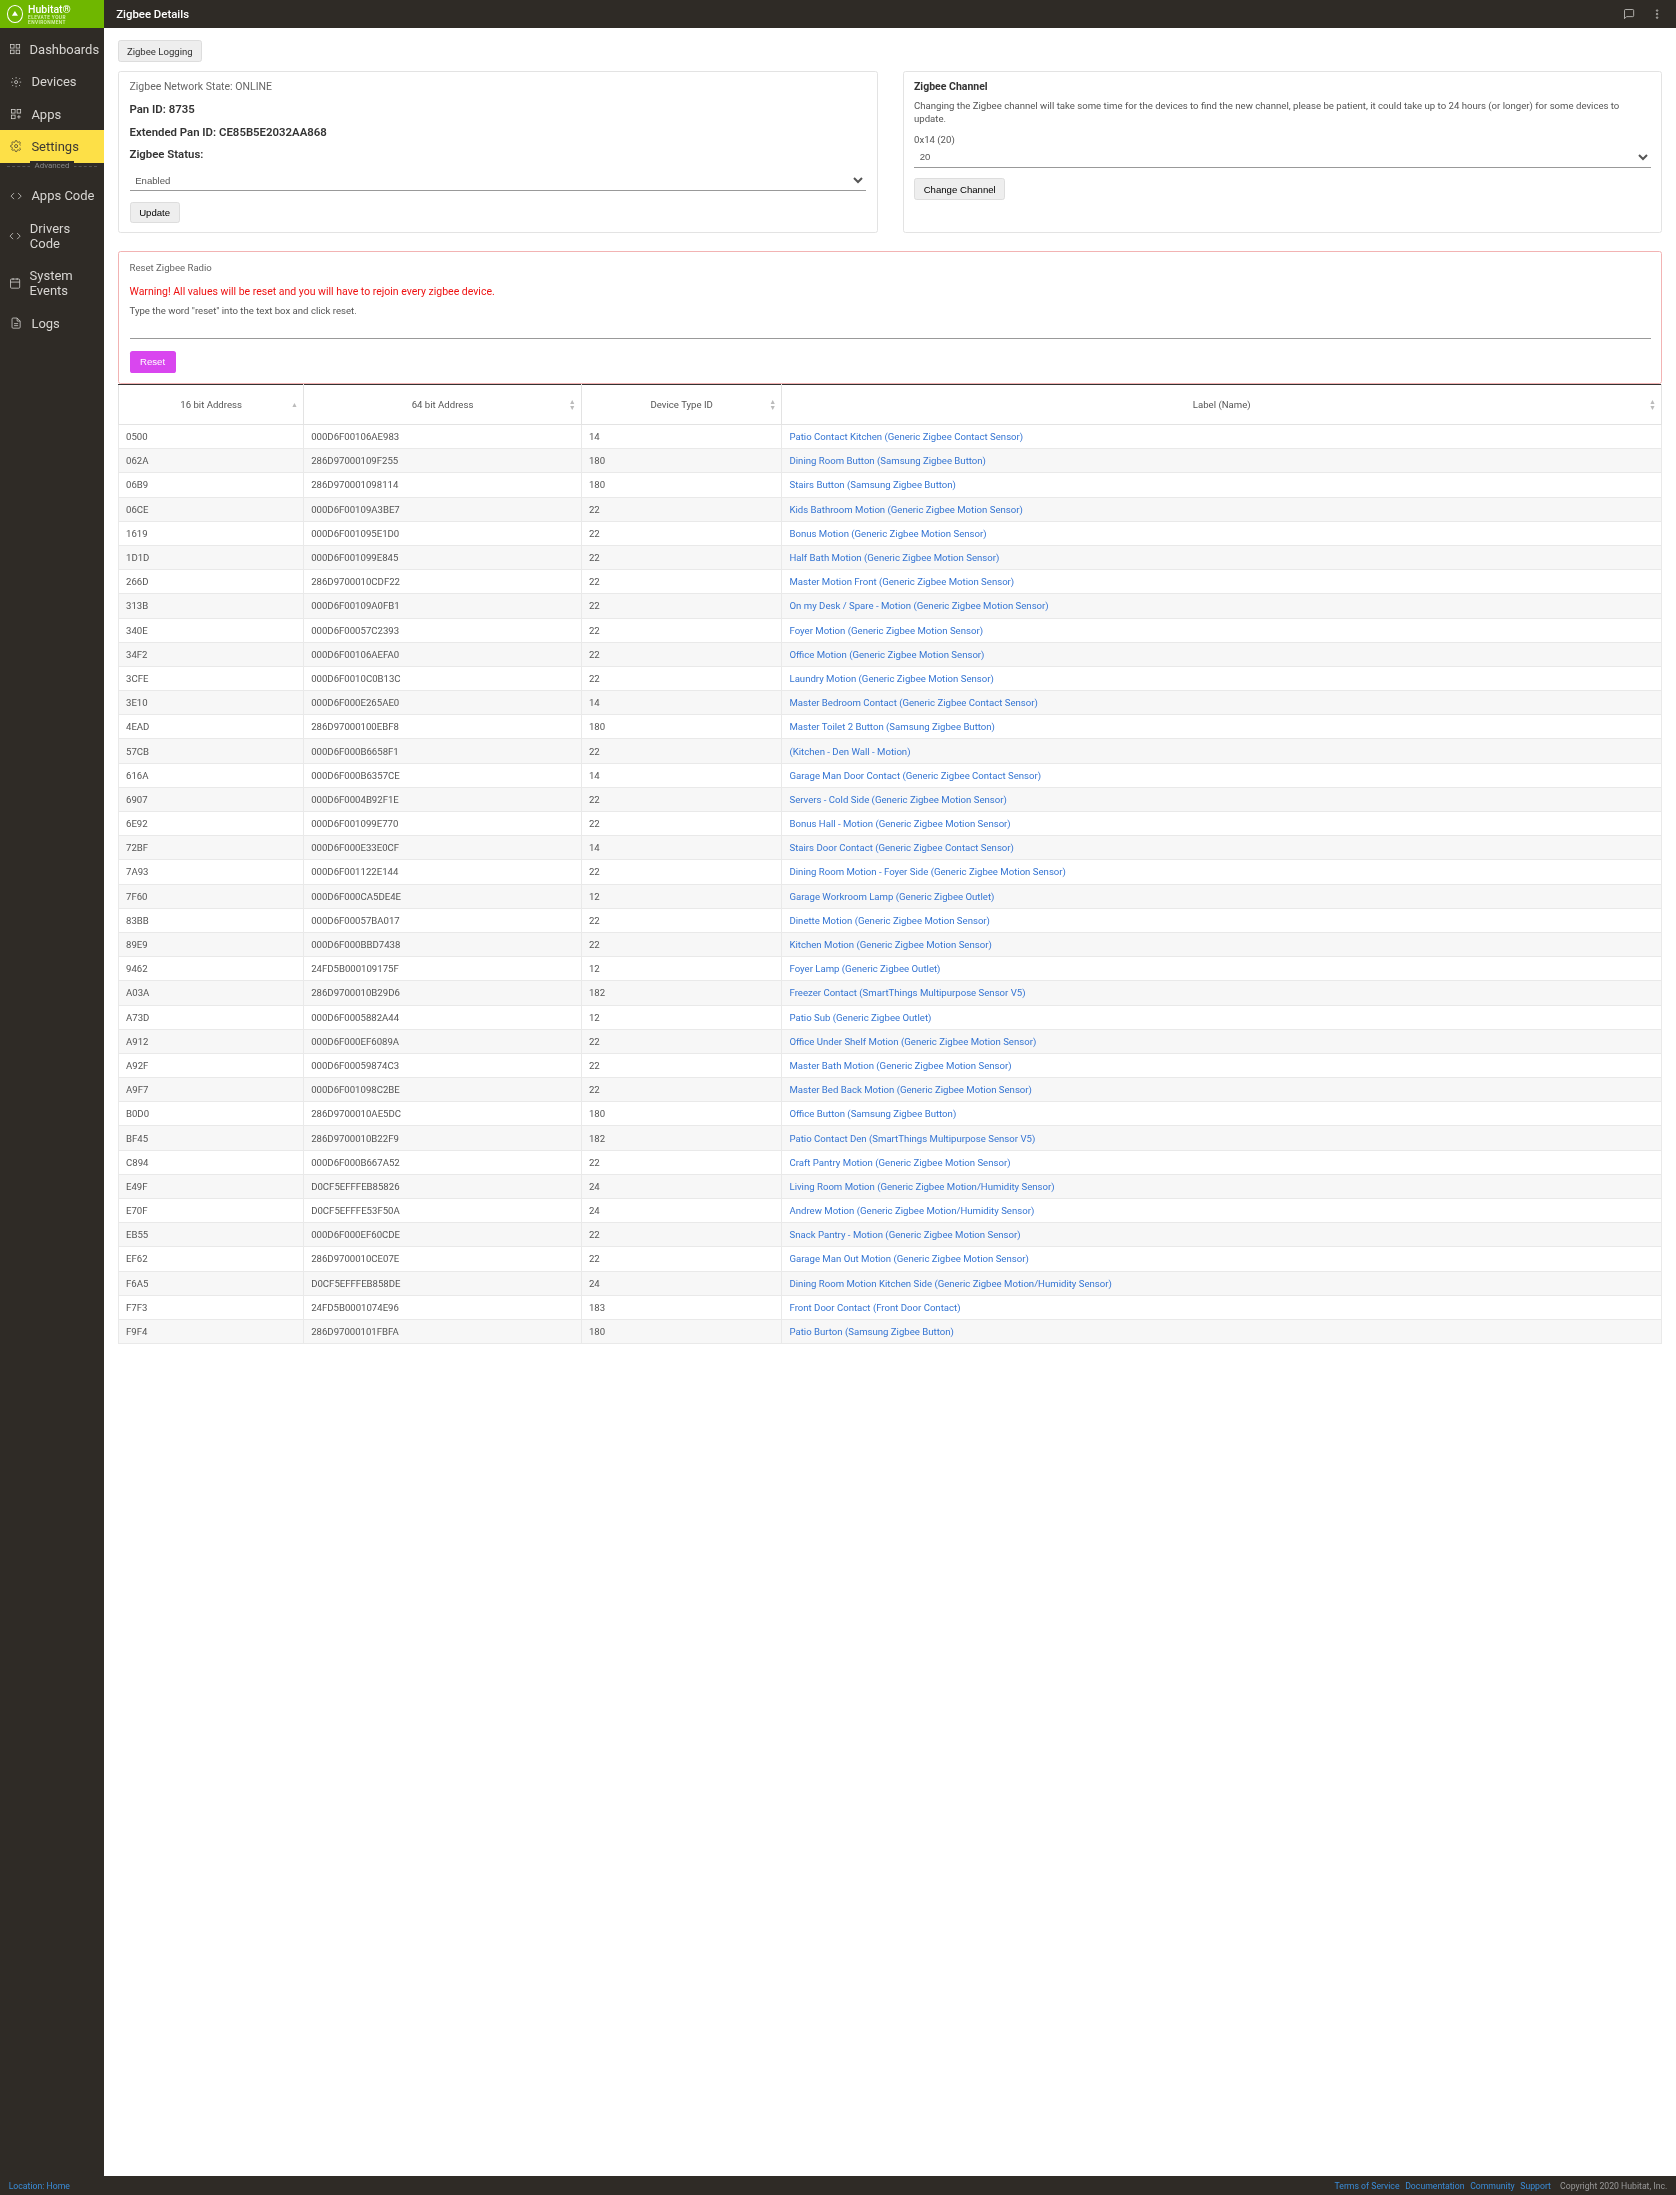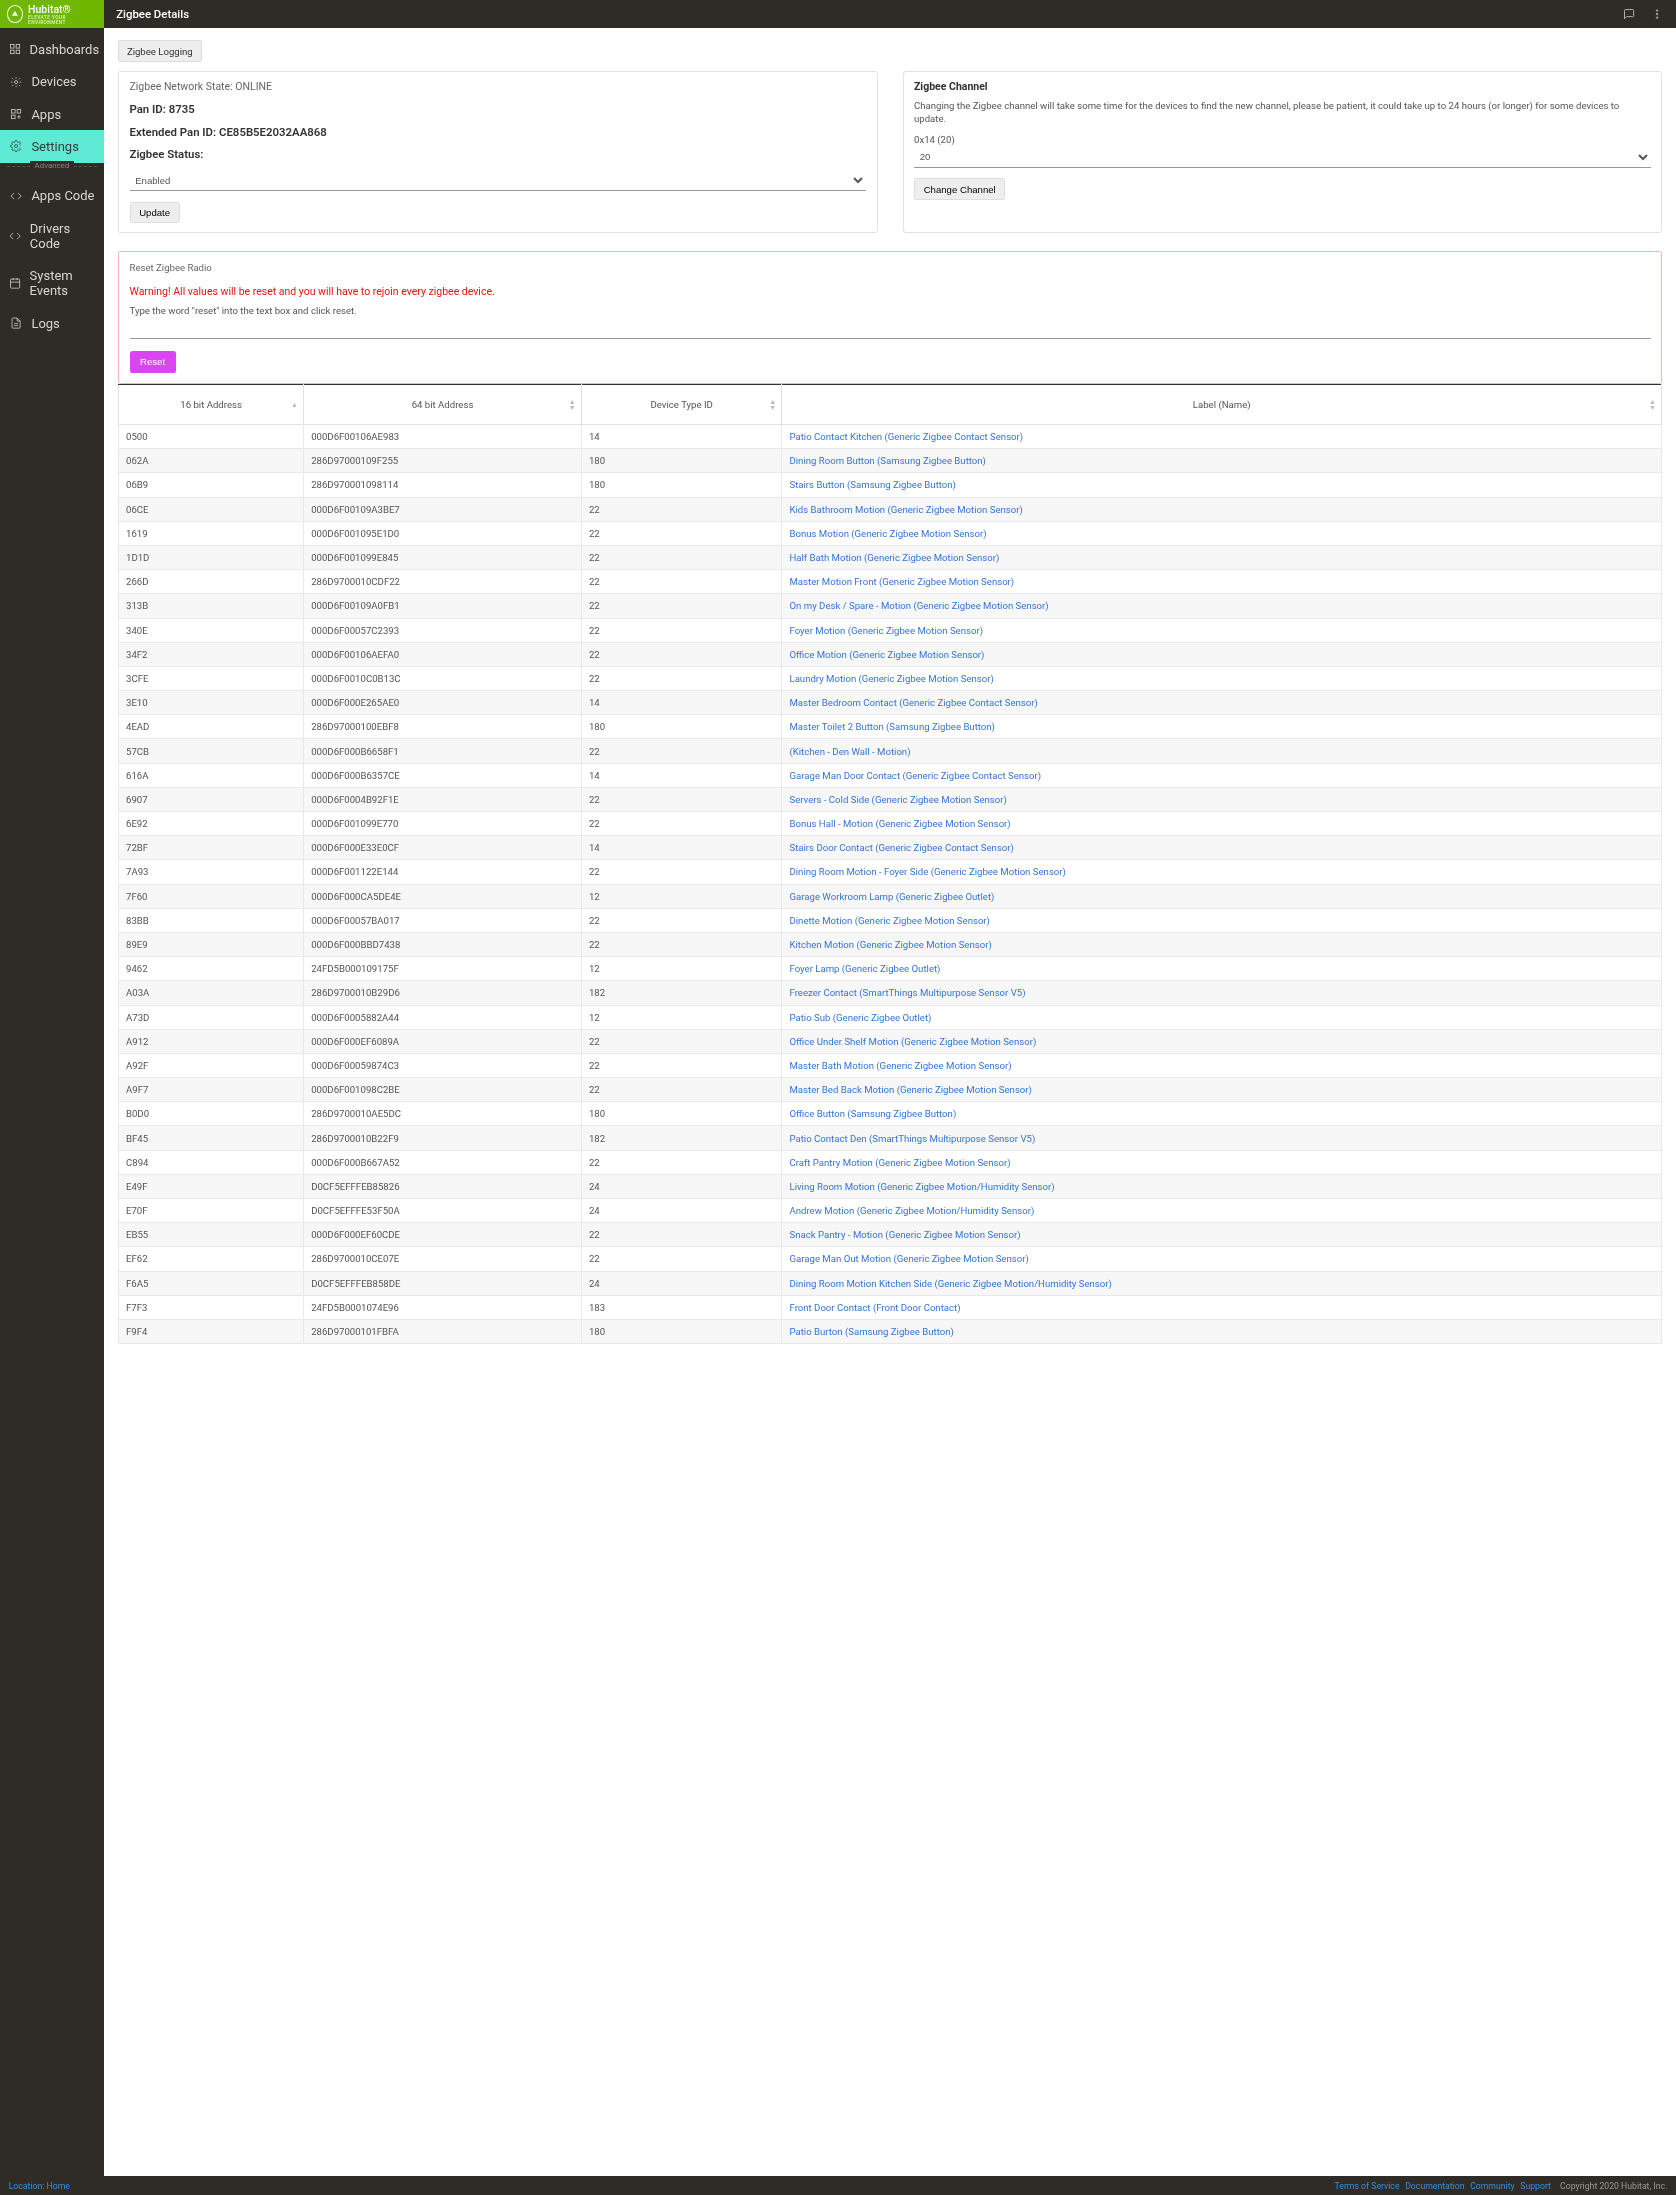--- a/index.html
+++ b/index.html
@@ -6,21 +6,21 @@
 body { font-family:-apple-system,BlinkMacSystemFont,"Segoe UI",Roboto,Helvetica,Arial,sans-serif; font-size:11.4px; color:#333; background:#fff; }
 .app { display:flex; min-height:100vh; }
 .sidebar { width:104px; background:#2f2b26; display:flex; flex-direction:column; position:fixed; top:0; bottom:0; left:0; }
 .logo { background:#6fb700; height:28px; display:flex; align-items:center; padding:0 7px; color:#fff; font-size:10.5px; font-weight:500; }
 .logo-ico { width:17.5px; height:17.5px; border:1.7px solid #fff; border-radius:50%; margin-right:5.2px; position:relative; display:flex; align-items:center; justify-content:center; }
 .logo-ico::after { content:""; width:6.1px; height:6.1px; background:#fff; clip-path:polygon(50% 0,100% 80%,0 80%); }
 .logo-txt .sub { font-size:4.8px; letter-spacing:0.4px; display:block; line-height:1; color:#dff5bc; }
 .nav { flex:1; padding-top:5.2px; }
 .nav-item { display:flex; align-items:center; padding:8.7px 8.7px; color:#d8d6d3; font-size:13px; cursor:pointer; }
 .nav-item .ico { width:14px; height:14px; margin-right:8.7px; display:inline-flex; align-items:center; justify-content:center; }
-.nav-item.active { background:#5eead4; color:#3d3933; }
+.nav-item.active { background:#fde047; color:#3d3933; }
 .nav-divider { border-top:0.9px dashed #555; margin:3.5px 7px; text-align:center; color:#888; font-size:7.9px; position:relative; }
 .nav-divider span { background:#2f2b26; padding:0 4.4px; position:relative; top:-6.1px; }
 .topbar { position:fixed; top:0; left:104px; right:0; height:28px; background:#2f2b26; color:#fff; display:flex; align-items:center; padding:0 12.2px; font-size:11.4px; font-weight:500; }
 .topbar .spacer { flex:1; }
 .topbar .tico { width:14px; height:14px; margin-left:14px; cursor:pointer; display:inline-flex; align-items:center; justify-content:center; color:#fff; }
 .content { margin-left:104px; margin-top:28px; padding:12.2px 14px 44px; flex:1; }
 .top-row { display:flex; gap:25px; }
 .card { border:0.9px solid #e3e3e3; border-radius:2.6px; padding:8.7px 10.5px; flex:1; }
 .logging-btn { display:inline-block; padding:4.4px 7.9px; font-size:9.6px; background:#eee; border:0.9px solid #ddd; border-radius:2.6px; margin-bottom:8.7px; cursor:pointer; }
 .card-left h4 { font-size:10.5px; color:#666; font-weight:400; margin-bottom:8.7px; }

